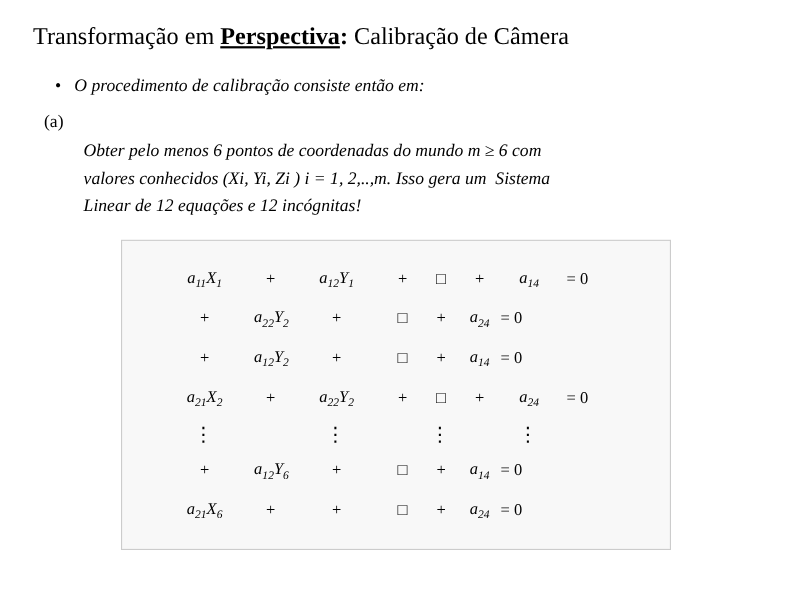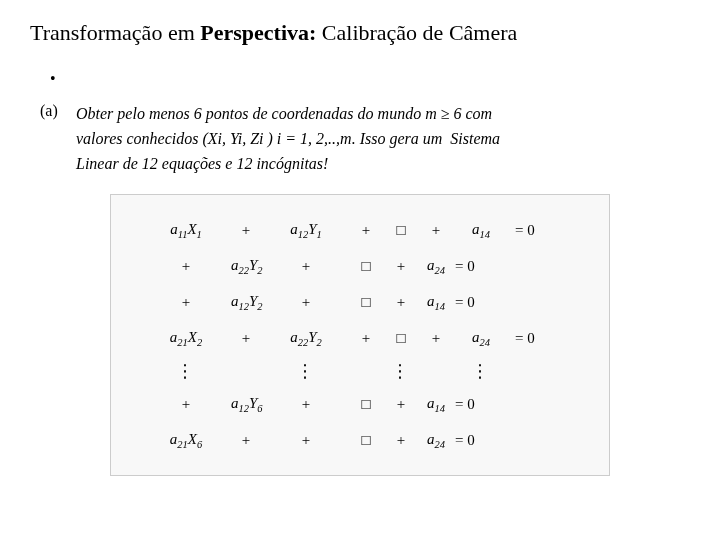--- a/index.html
+++ b/index.html
@@ -41,20 +41,21 @@
       font-size: 16px;
     }
     .item-a-label {
       font-style: normal;
       font-weight: normal;
       min-width: 28px;
     }
     .item-a-text {
       font-style: italic;
       line-height: 1.55;
+      margin-top: 24px;
     }
 
     .equation-box {
       border: 1px solid #ccc;
       background: #f8f8f8;
       margin: 0 auto;
       padding: 18px 32px 18px 30px;
       width: 500px;
       display: flex;
       flex-direction: column;
@@ -93,25 +94,26 @@
     }
 
     sub, sup {
       font-size: 0.7em;
     }
   </style>
 </head>
 <body>
 
 <h1 class="page-title">
-  <span>Transformação em </span><span style="font-weight:bold;">Perspectiva</span><span style="font-weight:bold;">:</span><span> Calibração de Câmera</span>
+  <span>Transformação em </span><span style="font-weight:bold;text-decoration:underline;">Perspectiva</span><span style="font-weight:bold;">:</span><span> Calibração de Câmera</span>
 </h1>
 
 <div class="bullet-section">
   <span class="bullet-dot">•</span>
+  <span>O procedimento de calibração consiste então em:</span>
 </div>
 
 <div class="item-a">
   <span class="item-a-label">(a)</span>
   <span class="item-a-text">Obter pelo menos 6 pontos de coordenadas do mundo <i>m</i> ≥ 6 com<br>valores conhecidos (<i>Xi, Yi, Zi</i> ) <i>i</i> = 1, 2,..,<i>m</i>. Isso gera um&nbsp; Sistema<br>Linear de 12 equações e 12 incógnitas!</span>
 </div>
 
 <div class="equation-box">
 
   <div class="eq-row">

